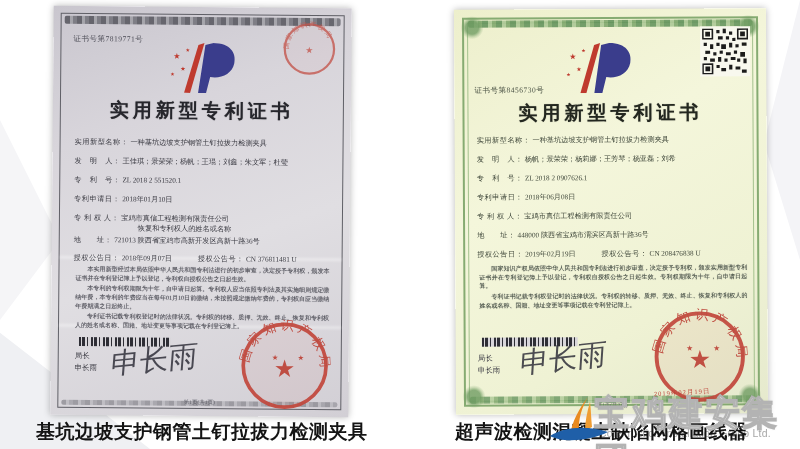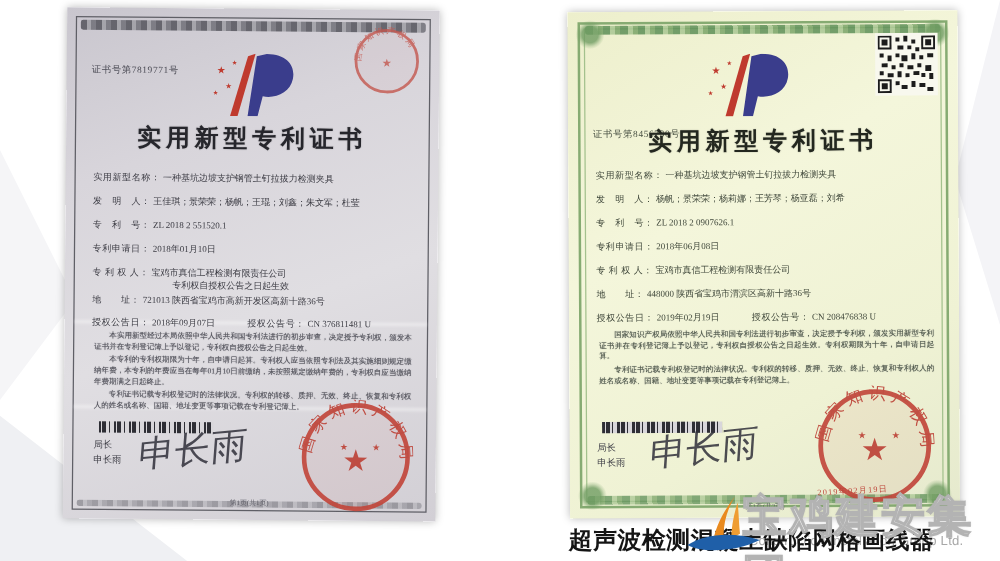--- a/index.html
+++ b/index.html
@@ -16,21 +16,21 @@
   .cert-left{left:52px;top:7px;width:298px;height:409px;transform:rotate(.5deg);
     background:linear-gradient(160deg,#c9c6ce 0%,#d8d5db 28%,#e0dee2 58%,#d2cfd5 100%);}
   .cert-left .frame{position:absolute;inset:7px;border:1px solid #5f5f66;}
   .cert-left .garland-top{position:absolute;left:11px;right:11px;top:10px;height:8px;opacity:.8;border-radius:2px;
     background:repeating-linear-gradient(90deg,#4c4c54 0 5px,#9b9ba1 5px 8px,#6a6a72 8px 12px);}
   .cert-left .garland-bottom{position:absolute;left:11px;right:11px;bottom:10px;height:5px;opacity:.45;border-radius:2px;
     background:repeating-linear-gradient(90deg,#55555d 0 5px,#a0a0a6 5px 8px,#72727a 8px 12px);}
   .crease{position:absolute;left:8px;right:8px;height:3px;background:rgba(255,255,255,.35);filter:blur(1px);}
 
   .serif{font-family:"Liberation Serif",serif;}
-  .cert-no{position:absolute;left:20px;top:45px;font-size:7.5px;color:#4b4b55;letter-spacing:.5px;}
+  .cert-no{position:absolute;left:20px;top:28px;font-size:7.5px;color:#4b4b55;letter-spacing:.5px;}
   .cert-title{position:absolute;left:0;right:0;top:91px;text-align:center;font-size:19px;font-weight:bold;
     letter-spacing:4px;color:#26262c;text-shadow:0 0 1px rgba(40,40,40,.45);}
   .row{position:absolute;left:22px;right:16px;font-size:7.2px;color:#3a3a42;white-space:nowrap;overflow:hidden;}
   .row .lab{letter-spacing:.5px;}
   .row .val{margin-left:2px;}
   .paras{position:absolute;left:24px;right:20px;font-size:6px;line-height:1.45;color:#585860;
     text-align:justify;text-shadow:0 0 .7px rgba(90,90,100,.8);}
   .paras p{margin:0 0 2px;text-indent:2em;}
   .barcode{position:absolute;height:9px;
     background:repeating-linear-gradient(90deg,#2e2e35 0 2px,#d8d6da 2px 3px,#2e2e35 3px 6px,#d8d6da 6px 8px,#2e2e35 8px 9px,#d8d6da 9px 12px);}
@@ -113,21 +113,21 @@
     <div class="row" style="top:169px">
       <span class="lab">专　利　号：</span><span class="val">ZL 2018 2 551520.1</span>
     </div>
     <div class="row" style="top:188px">
       <span class="lab">专利申请日：</span><span class="val">2018年01月10日</span>
     </div>
     <div class="row" style="top:207px">
       <span class="lab">专 利 权 人：</span><span class="val">宝鸡市真信工程检测有限责任公司</span>
     </div>
     <div class="row" style="top:217px;padding-left:62px">
-      <span class="val">专利权自授权公告之日起生效</span>
+      <span class="val">恢复和专利权人的姓名或名称</span>
     </div>
     <div class="row" style="top:229px">
       <span class="lab">地　　址：</span><span class="val">721013 陕西省宝鸡市高新开发区高新十路36号</span>
     </div>
     <div class="row" style="top:247px">
       <span class="lab">授权公告日：</span><span class="val">2018年09月07日</span>
       <span class="lab" style="margin-left:24px">授权公告号：</span><span class="val">CN 376811481 U</span>
     </div>
 
     <div class="paras" style="top:259px">
@@ -267,20 +267,21 @@
       </text>
       <text x="50" y="62" text-anchor="middle" font-size="26" fill="#bd4237">★</text>
       <text x="36" y="44" font-size="8" fill="#bd4237">★</text>
       <text x="64" y="44" font-size="8" fill="#bd4237">★</text>
     </svg>
     <div style="position:absolute;left:198px;top:380px;font-size:6.5px;color:#bd4237;transform:rotate(-3deg);letter-spacing:1px">2019年02月19日</div>
 
     <div class="page-footer" style="top:393px">第1页(共2页)</div>
   </div>
 
+  <div class="caption left">基坑边坡支护钢管土钉拉拔力检测夹具</div>
   <div class="caption right">超声波检测混凝土缺陷网格画线器</div>
 
   <div class="logo-en">Construction Installation Group Ltd.</div>
   <svg class="sail" viewBox="0 0 62 48">
     <path d="M40,1 C31,13 24,25 22,40 L31,37 C30,23 34,11 40,1 Z" fill="#e98a1f"></path>
     <path d="M42,6 C39,16 37,26 37,35 L44,31 C43,22 43,13 42,6 Z" fill="#ef9d33"></path>
     <path d="M2,40 C16,31 38,29 60,36 C42,45 14,47 2,40 Z" fill="#1f5fa8"></path>
   </svg>
   <div class="logo-cn">宝鸡建安集团</div>
 </div>

